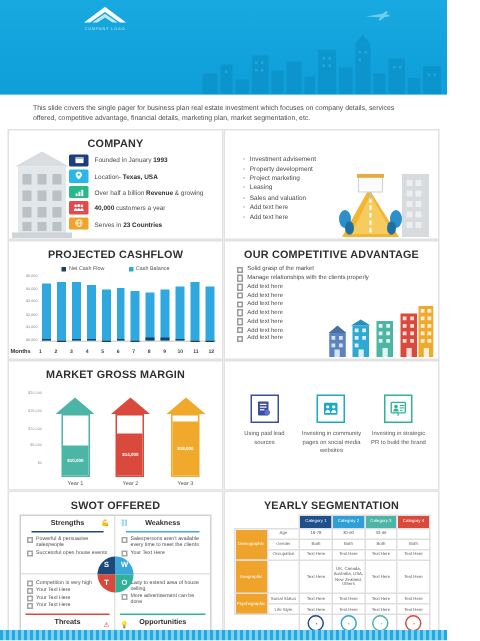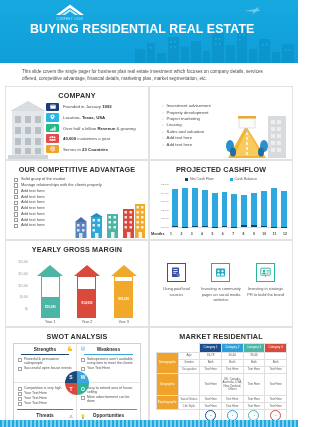--- a/index.html
+++ b/index.html
@@ -182,21 +182,20 @@
 
     <div class="logo">
       <svg width="56" height="14" viewBox="0 0 56 14">
         <path d="M14 12 L28 1.5 L42 12 L38 12 L28 5 L18 12 Z" fill="#ffffff"></path>
         <path d="M19.5 12 L28 6.2 L36.5 12 L33 12 L28 8.6 L23 12 Z" fill="#bfe9fb"></path>
       </svg>
       <div class="logo-txt">COMPANY  LOGO</div>
     </div>
 
     <div class="hdr-title">
-      <div>BUYING RESIDENTIAL REAL ESTATE</div>
     </div>
   </div>
 
   <div class="subtitle">This slide covers the single pager for business plan real estate investment which focuses on company details, services offered, competitive advantage, financial details, marketing plan, market segmentation, etc.</div>
 
   <div class="grid">
 
     <div class="cell half">
       <div class="panel company">
         <div class="sec-title">COMPANY</div>
@@ -334,20 +333,115 @@
           <line x1="23" y1="16" x2="23" y2="21" stroke="#b9c0c6" stroke-width="1"></line>
           <g fill="#2b8fc9">
             <ellipse cx="6" cy="34" rx="4" ry="6"></ellipse>
               <ellipse cx="40" cy="34" rx="4" ry="6"></ellipse>
           </g>
           <g fill="#1f6fa3">
             <ellipse cx="9" cy="40" rx="3" ry="4.5"></ellipse>
               <ellipse cx="37" cy="40" rx="3" ry="4.5"></ellipse>
           </g>
         </svg>
+      </div>
+    </div>
+
+    <div class="cell half">
+      <div class="panel cashflow">
+        <div class="sec-title">PROJECTED CASHFLOW</div>
+        <div class="cf-legend">
+          <span class="cf-leg">
+              <i style="background:#10436b"></i>
+              <span>Net Cash Flow</span>
+            </span>
+          <span class="cf-leg">
+              <i style="background:#2fa8e0"></i>
+              <span>Cash Balance</span>
+            </span>
+        </div>
+
+        <div class="cf-plot">
+          <div class="cf-yaxis">
+            <span class="cf-ylab" style="top:2%">$5,000</span>
+            <span class="cf-ylab" style="top:21%">$4,000</span>
+            <span class="cf-ylab" style="top:40%">$3,000</span>
+            <span class="cf-ylab" style="top:59%">$2,000</span>
+            <span class="cf-ylab" style="top:78%">$1,000</span>
+            <span class="cf-ylab" style="top:97%">$0,000</span>
+          </div>
+          <div class="cf-bars" id="cf-bars">
+              <div class="cf-col">
+                <div class="cf-bal" style="height: 87%; background: rgb(47, 168, 224);"></div>
+                <div class="cf-net" style="height: 1.6%; background: rgb(16, 67, 107);"></div>
+              </div>
+              <div class="cf-col">
+                <div class="cf-bal" style="height: 90%; background: rgb(47, 168, 224);"></div>
+                <div class="cf-net" style="height: 1.5%; background: rgb(16, 67, 107);"></div>
+              </div>
+              <div class="cf-col">
+                <div class="cf-bal" style="height: 88%; background: rgb(47, 168, 224);"></div>
+                <div class="cf-net" style="height: 3%; background: rgb(16, 67, 107);"></div>
+              </div>
+              <div class="cf-col">
+                <div class="cf-bal" style="height: 84%; background: rgb(47, 168, 224);"></div>
+                <div class="cf-net" style="height: 2.4%; background: rgb(16, 67, 107);"></div>
+              </div>
+              <div class="cf-col">
+                <div class="cf-bal" style="height: 78%; background: rgb(47, 168, 224);"></div>
+                <div class="cf-net" style="height: 1.5%; background: rgb(16, 67, 107);"></div>
+              </div>
+              <div class="cf-col">
+                <div class="cf-bal" style="height: 80%; background: rgb(47, 168, 224);"></div>
+                <div class="cf-net" style="height: 2.8%; background: rgb(16, 67, 107);"></div>
+              </div>
+              <div class="cf-col">
+                <div class="cf-bal" style="height: 75%; background: rgb(47, 168, 224);"></div>
+                <div class="cf-net" style="height: 1.5%; background: rgb(16, 67, 107);"></div>
+              </div>
+              <div class="cf-col">
+                <div class="cf-bal" style="height: 74%; background: rgb(47, 168, 224);"></div>
+                <div class="cf-net" style="height: 4.2%; background: rgb(16, 67, 107);"></div>
+              </div>
+              <div class="cf-col">
+                <div class="cf-bal" style="height: 77%; background: rgb(47, 168, 224);"></div>
+                <div class="cf-net" style="height: 5%; background: rgb(16, 67, 107);"></div>
+              </div>
+              <div class="cf-col">
+                <div class="cf-bal" style="height: 83%; background: rgb(47, 168, 224);"></div>
+                <div class="cf-net" style="height: 3.6%; background: rgb(16, 67, 107);"></div>
+              </div>
+              <div class="cf-col">
+                <div class="cf-bal" style="height: 88%; background: rgb(47, 168, 224);"></div>
+                <div class="cf-net" style="height: 1.5%; background: rgb(16, 67, 107);"></div>
+              </div>
+              <div class="cf-col">
+                <div class="cf-bal" style="height: 83%; background: rgb(47, 168, 224);"></div>
+                <div class="cf-net" style="height: 1.5%; background: rgb(16, 67, 107);"></div>
+              </div>
+            </div>
+        </div>
+
+        <div class="cf-xaxis">
+          <span class="cf-months">Months</span>
+          <span class="cf-xnums" id="cf-xnums">
+              <span class="cf-xnum">1</span>
+              <span class="cf-xnum">2</span>
+              <span class="cf-xnum">3</span>
+              <span class="cf-xnum">4</span>
+              <span class="cf-xnum">5</span>
+              <span class="cf-xnum">6</span>
+              <span class="cf-xnum">7</span>
+              <span class="cf-xnum">8</span>
+              <span class="cf-xnum">9</span>
+              <span class="cf-xnum">10</span>
+              <span class="cf-xnum">11</span>
+              <span class="cf-xnum">12</span>
+            </span>
+        </div>
       </div>
     </div>
 
     <div class="cell half">
       <div class="panel advantage">
         <div class="sec-title">OUR COMPETITIVE ADVANTAGE</div>
         <div class="adv-list">
           <div class="adv-item">
               <span class="adv-sq"></span>
               <span>Solid grasp of the market</span>
@@ -450,117 +544,22 @@
                 <rect x="63.5" y="22" width="2.5" height="2.5"></rect>
                 <rect x="68" y="22" width="2.5" height="2.5"></rect>
                 <rect x="65.5" y="28" width="3.5" height="6"></rect>
               </g>
           </g>
         </svg>
       </div>
     </div>
 
     <div class="cell half">
-      <div class="panel cashflow">
-        <div class="sec-title">PROJECTED CASHFLOW</div>
-        <div class="cf-legend">
-          <span class="cf-leg">
-              <i style="background:#10436b"></i>
-              <span>Net Cash Flow</span>
-            </span>
-          <span class="cf-leg">
-              <i style="background:#2fa8e0"></i>
-              <span>Cash Balance</span>
-            </span>
-        </div>
-
-        <div class="cf-plot">
-          <div class="cf-yaxis">
-            <span class="cf-ylab" style="top:2%">$5,000</span>
-            <span class="cf-ylab" style="top:21%">$4,000</span>
-            <span class="cf-ylab" style="top:40%">$3,000</span>
-            <span class="cf-ylab" style="top:59%">$2,000</span>
-            <span class="cf-ylab" style="top:78%">$1,000</span>
-            <span class="cf-ylab" style="top:97%">$0,000</span>
-          </div>
-          <div class="cf-bars" id="cf-bars">
-              <div class="cf-col">
-                <div class="cf-bal" style="height: 87%; background: rgb(47, 168, 224);"></div>
-                <div class="cf-net" style="height: 1.6%; background: rgb(16, 67, 107);"></div>
-              </div>
-              <div class="cf-col">
-                <div class="cf-bal" style="height: 90%; background: rgb(47, 168, 224);"></div>
-                <div class="cf-net" style="height: 1.5%; background: rgb(16, 67, 107);"></div>
-              </div>
-              <div class="cf-col">
-                <div class="cf-bal" style="height: 88%; background: rgb(47, 168, 224);"></div>
-                <div class="cf-net" style="height: 3%; background: rgb(16, 67, 107);"></div>
-              </div>
-              <div class="cf-col">
-                <div class="cf-bal" style="height: 84%; background: rgb(47, 168, 224);"></div>
-                <div class="cf-net" style="height: 2.4%; background: rgb(16, 67, 107);"></div>
-              </div>
-              <div class="cf-col">
-                <div class="cf-bal" style="height: 78%; background: rgb(47, 168, 224);"></div>
-                <div class="cf-net" style="height: 1.5%; background: rgb(16, 67, 107);"></div>
-              </div>
-              <div class="cf-col">
-                <div class="cf-bal" style="height: 80%; background: rgb(47, 168, 224);"></div>
-                <div class="cf-net" style="height: 2.8%; background: rgb(16, 67, 107);"></div>
-              </div>
-              <div class="cf-col">
-                <div class="cf-bal" style="height: 75%; background: rgb(47, 168, 224);"></div>
-                <div class="cf-net" style="height: 1.5%; background: rgb(16, 67, 107);"></div>
-              </div>
-              <div class="cf-col">
-                <div class="cf-bal" style="height: 74%; background: rgb(47, 168, 224);"></div>
-                <div class="cf-net" style="height: 4.2%; background: rgb(16, 67, 107);"></div>
-              </div>
-              <div class="cf-col">
-                <div class="cf-bal" style="height: 77%; background: rgb(47, 168, 224);"></div>
-                <div class="cf-net" style="height: 5%; background: rgb(16, 67, 107);"></div>
-              </div>
-              <div class="cf-col">
-                <div class="cf-bal" style="height: 83%; background: rgb(47, 168, 224);"></div>
-                <div class="cf-net" style="height: 3.6%; background: rgb(16, 67, 107);"></div>
-              </div>
-              <div class="cf-col">
-                <div class="cf-bal" style="height: 88%; background: rgb(47, 168, 224);"></div>
-                <div class="cf-net" style="height: 1.5%; background: rgb(16, 67, 107);"></div>
-              </div>
-              <div class="cf-col">
-                <div class="cf-bal" style="height: 83%; background: rgb(47, 168, 224);"></div>
-                <div class="cf-net" style="height: 1.5%; background: rgb(16, 67, 107);"></div>
-              </div>
-            </div>
-        </div>
-
-        <div class="cf-xaxis">
-          <span class="cf-months">Months</span>
-          <span class="cf-xnums" id="cf-xnums">
-              <span class="cf-xnum">1</span>
-              <span class="cf-xnum">2</span>
-              <span class="cf-xnum">3</span>
-              <span class="cf-xnum">4</span>
-              <span class="cf-xnum">5</span>
-              <span class="cf-xnum">6</span>
-              <span class="cf-xnum">7</span>
-              <span class="cf-xnum">8</span>
-              <span class="cf-xnum">9</span>
-              <span class="cf-xnum">10</span>
-              <span class="cf-xnum">11</span>
-              <span class="cf-xnum">12</span>
-            </span>
-        </div>
-      </div>
-    </div>
-
-    <div class="cell half">
       <div class="panel margin">
-        <div class="sec-title">YEARLY GROSS MARGIN</div>
+        <div class="sec-title">MARKET GROSS MARGIN</div>
         <div class="gm-plot">
           <div class="gm-y">
             <span class="gm-ylab" style="top:6%">$20,000</span>
             <span class="gm-ylab" style="top:29%">$15,000</span>
             <span class="gm-ylab" style="top:52%">$10,000</span>
             <span class="gm-ylab" style="top:75%">$5,000</span>
             <span class="gm-ylab" style="top:97%">$0</span>
           </div>
           <div class="gm-cols" id="gm-cols">
               <div class="gm-col">
@@ -645,21 +644,21 @@
             </span>
             <span class="mk-cap">Investing in strategic PR to build the brand</span>
           </div>
 
         </div>
       </div>
     </div>
 
     <div class="cell half">
       <div class="panel swot">
-        <div class="sec-title">SWOT ANALYSIS</div>
+        <div class="sec-title">SWOT OFFERED</div>
         <div class="sw-box">
 
           <div class="sw-q sw-tl">
             <div class="sw-h">Strengths</div>
             <div class="sw-rule" style="background:#1b4a7a"></div>
             <div class="sw-li">
                 <span class="sw-sq"></span>
                 <span>Powerful &amp; persuasive salespeople</span>
               </div>
             <div class="sw-li">
@@ -725,21 +724,21 @@
             <div class="sw-badge" style="left:0;bottom:0;background:#d94a3d;border-radius:0 0 0 12px">T</div>
             <div class="sw-badge" style="right:0;bottom:0;background:#2eb39a;border-radius:0 0 12px 0">O</div>
           </div>
 
         </div>
       </div>
     </div>
 
     <div class="cell half">
       <div class="panel segmentation">
-        <div class="sec-title">MARKET RESIDENTIAL</div>
+        <div class="sec-title">YEARLY SEGMENTATION</div>
         <div class="seg-wrap">
           <table class="seg-tbl">
             <tbody id="seg-body">
                 <tr>
                   <td style="border: none;"></td>
                   <td style="border: none;"></td>
                   <th class="seg-head" style="background: rgb(31, 78, 140);">Category 1</th>
                   <th class="seg-head" style="background: rgb(47, 159, 216);">Category 2</th>
                   <th class="seg-head" style="background: rgb(76, 181, 165);">Category 3</th>
                   <th class="seg-head" style="background: rgb(217, 74, 61);">Category 4</th>

